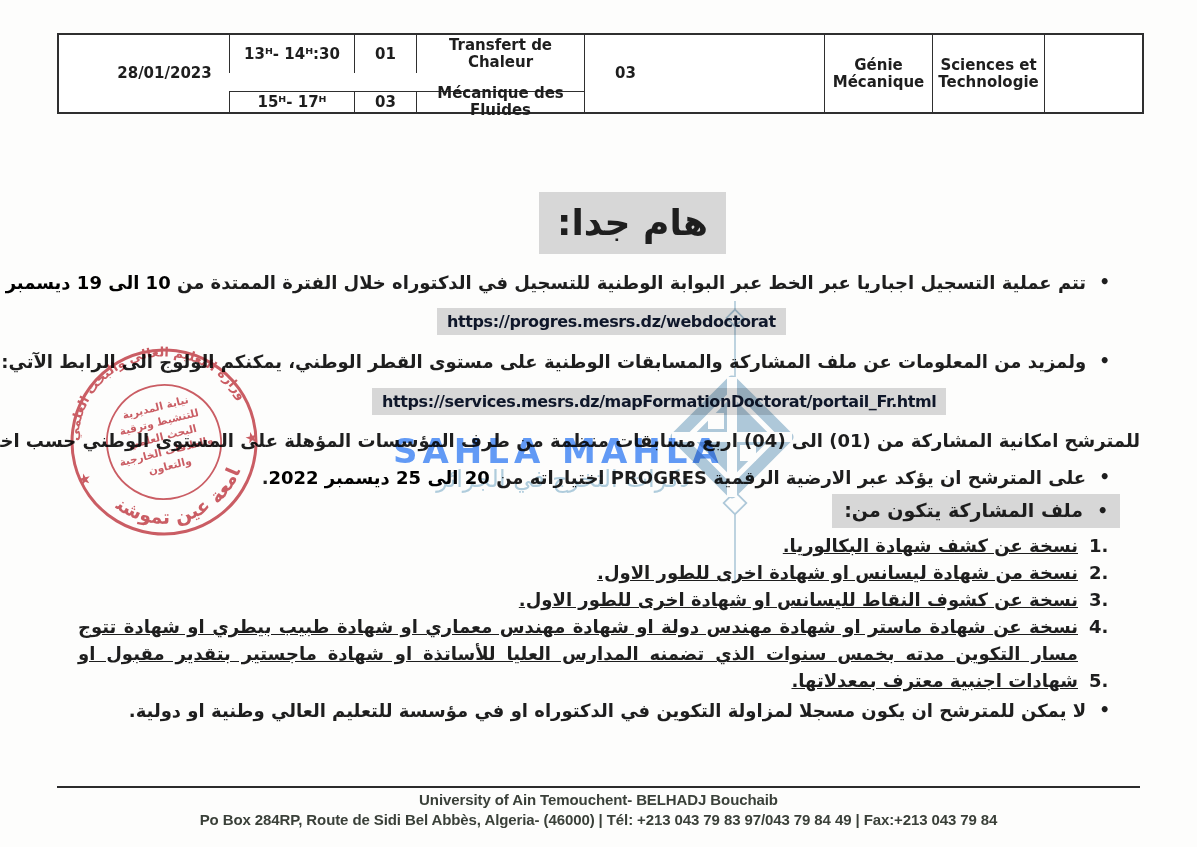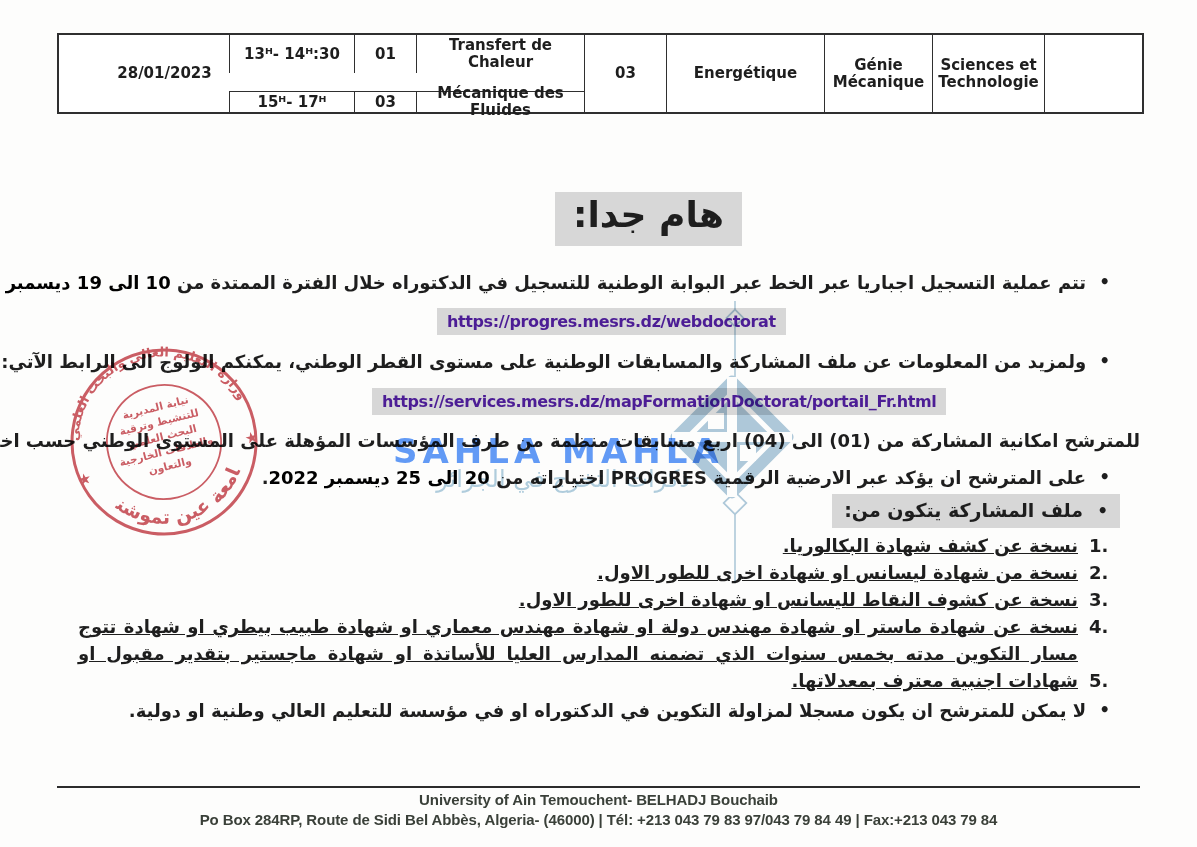--- a/index.html
+++ b/index.html
@@ -14,33 +14,33 @@
   .cell{display:flex;align-items:center;justify-content:center;text-align:center;
         font-size:15px;font-weight:600;line-height:17px;padding:1px 3px;
         border-left:1.5px solid #2f2f2f;}
   .c1{border-left:none;padding-left:44px;}
   .rt{border-top:1.5px solid #2f2f2f;margin-top:18px;}
   .span2{grid-row:1 / span 2;}
 
   
   .hl{background:#d7d7d7;}
   .heading-important{position:absolute;left:539px;top:192px;direction:rtl;
-        font-size:36px;font-weight:bold;padding:1px 18px 9px;line-height:44px;margin-left:16px;}
+        font-size:36px;font-weight:bold;padding:9px 18px 9px;line-height:44px;}
   .file-heading{position:absolute;right:77px;top:494px;direction:rtl;display:flex;
         gap:14px;align-items:baseline;font-size:19px;font-weight:bold;padding:5px 12px 7px;}
 
   
   .bullet-line{position:absolute;right:87px;direction:rtl;display:flex;gap:13px;
         font-size:18px;font-weight:600;line-height:25px;white-space:nowrap;}
   .note-line{position:absolute;right:57px;direction:rtl;font-size:18px;font-weight:600;
         line-height:25px;white-space:nowrap;}
   .dot{font-size:17px;}
   .bold-dates{font-weight:bold;color:#000;}
   .url{position:absolute;font-weight:bold;font-size:16px;letter-spacing:-0.4px;
-        padding:4px 10px;color:#4c1d95;font-family:"DejaVu Sans",sans-serif;}
+        padding:4px 10px;color:#0f172a;font-family:"DejaVu Sans",sans-serif;}
   .list-item{position:absolute;right:84px;direction:rtl;display:flex;gap:11px;
         font-size:18px;font-weight:600;line-height:27px;}
   .list-item .num{direction:ltr;unicode-bidi:embed;min-width:24px;}
   .list-item .txt{max-width:1000px;text-decoration:underline;}
   .justify .txt{text-align:justify;}
 
   
   .wm{pointer-events:none;mix-blend-mode:multiply;}
   .wm-brand{position:absolute;left:393px;top:431px;font-size:34px;font-weight:bold;
         letter-spacing:5px;color:#3b82f6;opacity:.8;}
@@ -65,21 +65,20 @@
 
   <div class="tbl">
     <div class="cell c1 span2">28/01/2023</div>
     <div class="cell" style="grid-column:2;grid-row:1">13ᴴ- 14ᴴ:30</div>
     <div class="cell" style="grid-column:3;grid-row:1">01</div>
     <div class="cell" style="grid-column:4;grid-row:1">Transfert de Chaleur</div>
     <div class="cell rt" style="grid-column:2;grid-row:2">15ᴴ- 17ᴴ</div>
     <div class="cell rt" style="grid-column:3;grid-row:2">03</div>
     <div class="cell rt" style="grid-column:4;grid-row:2">Mécanique des Fluides</div>
     <div class="cell span2" style="grid-column:5">03</div>
-    <div class="cell span2" style="grid-column:6">Energétique</div>
     <div class="cell span2" style="grid-column:7">Génie Mécanique</div>
     <div class="cell span2" style="grid-column:8">Sciences et Technologie</div>
     <div class="cell span2" style="grid-column:9"></div>
   </div>
 
   <div class="heading-important hl">هام جدا:</div>
 
   <div class="bullet-line" style="top:270px">
     <span class="dot">•</span>
     <span><span>تتم عملية التسجيل اجباريا عبر الخط عبر البوابة الوطنية للتسجيل في الدكتوراه خلال الفترة الممتدة من </span><span class="bold-dates">10 الى 19 ديسمبر 2022</span></span>

